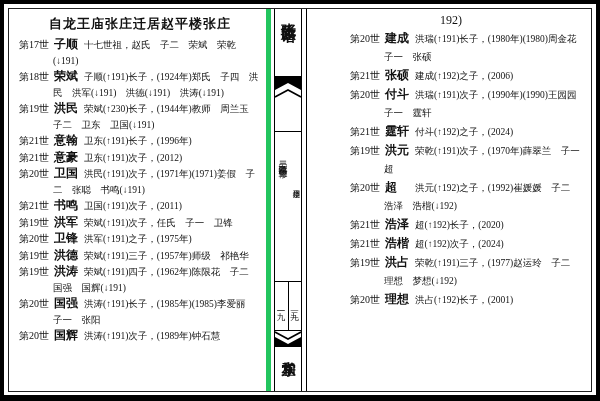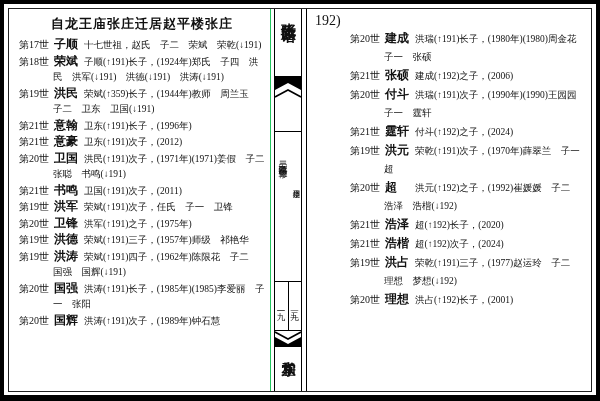--- a/index.html
+++ b/index.html
@@ -3,36 +3,36 @@
 <meta charset="utf-8">
 <style>
   html,body{margin:0;padding:0;background:#e8e8e8;}
   .stage{position:relative;width:600px;height:401px;background:#fff;
     font-family:"Liberation Serif","DejaVu Serif",serif;color:#111;}
   .frame{position:absolute;inset:0;border:4px solid #000;box-sizing:border-box;background:#fff;}
   .frame{border-bottom-width:6px;}
   .inner{position:absolute;left:8px;top:8px;right:8px;bottom:9px;border:1px solid #222;
     box-sizing:border-box;display:flex;overflow:hidden;}
   
-  .page-left{width:262px;border-right:1px solid #22c55e;box-sizing:border-box;
+  .page-left{width:262px;border-right:5px solid #22c55e;box-sizing:border-box;
     padding:6px 5px 0 10px;overflow:hidden;}
   .spine-gap-l{width:3px;}
   .spine-gap-r{width:4px;}
   .page-right{flex:1;border-left:1px solid #000;box-sizing:border-box;
     padding:3px 4px 0 7px;overflow:hidden;}
   .page-heading{font-weight:bold;font-size:13px;text-align:center;letter-spacing:1px;
     margin:0 0 4px 0;}
   .entry{font-size:9.5px;line-height:15.5px;padding-left:34px;text-indent:-34px;
     white-space:normal;}
   .page-right .entry{line-height:18px;margin-left:36px;}
   .gen{font-size:10px;margin-right:5px;}
   .name{font-weight:bold;font-size:12px;margin-right:5px;display:inline-block;
     min-width:25px;text-indent:0;}
   .detail{font-size:9.5px;}
-  .carryover{font-size:14px;line-height:17px;padding-left:1px;}
+  .carryover{font-size:12px;line-height:17px;padding-left:1px;text-align:center;}
   
   .spine{width:28px;border-left:1px solid #000;border-right:1px solid #000;
     box-sizing:border-box;display:flex;flex-direction:column;background:#fff;}
   .vert{writing-mode:vertical-rl;text-orientation:upright;}
   .spine-title-box{height:68px;border-bottom:1px solid #000;display:flex;
     justify-content:center;padding-top:2px;box-sizing:border-box;}
   .spine-title{font-weight:bold;font-size:15px;line-height:1;letter-spacing:1px;}
   .fish-top{height:55px;border-bottom:1px solid #000;box-sizing:border-box;}
   .fish-top svg,.fish-bottom svg{display:block;width:100%;}
   .spine-middle{height:150px;border-bottom:1px solid #000;box-sizing:border-box;
@@ -55,21 +55,21 @@
   <div class="inner">
 
     <div class="page-left">
       <div class="page-heading">自龙王庙张庄迁居赵平楼张庄</div>
       <div>
 
           <div class="entry"><span class="gen">第17世</span><span class="name">子顺</span><span class="detail">十七世祖，赵氏　子二　荣斌　荣乾(↓191)</span></div>
 
           <div class="entry"><span class="gen">第18世</span><span class="name">荣斌</span><span class="detail">子顺(↑191)长子，(1924年)郑氏　子四　洪民　洪军(↓191)　洪德(↓191)　洪涛(↓191)</span></div>
 
-          <div class="entry"><span class="gen">第19世</span><span class="name">洪民</span><span class="detail">荣斌(↑359)长子，(1944年)教师　周兰玉　子二　卫东　卫国(↓191)</span></div>
+          <div class="entry"><span class="gen">第19世</span><span class="name">洪民</span><span class="detail">荣斌(↑230)长子，(1944年)教师　周兰玉　子二　卫东　卫国(↓191)</span></div>
 
 
           <div class="entry"><span class="gen">第21世</span><span class="name">意翰</span><span class="detail">卫东(↑191)长子，(1996年)</span></div>
 
           <div class="entry"><span class="gen">第21世</span><span class="name">意豪</span><span class="detail">卫东(↑191)次子，(2012)</span></div>
 
           <div class="entry"><span class="gen">第20世</span><span class="name">卫国</span><span class="detail">洪民(↑191)次子，(1971年)(1971)姜假　子二　张聪　书鸣(↓191)</span></div>
 
 
           <div class="entry"><span class="gen">第21世</span><span class="name">书鸣</span><span class="detail">卫国(↑191)次子，(2011)</span></div>

